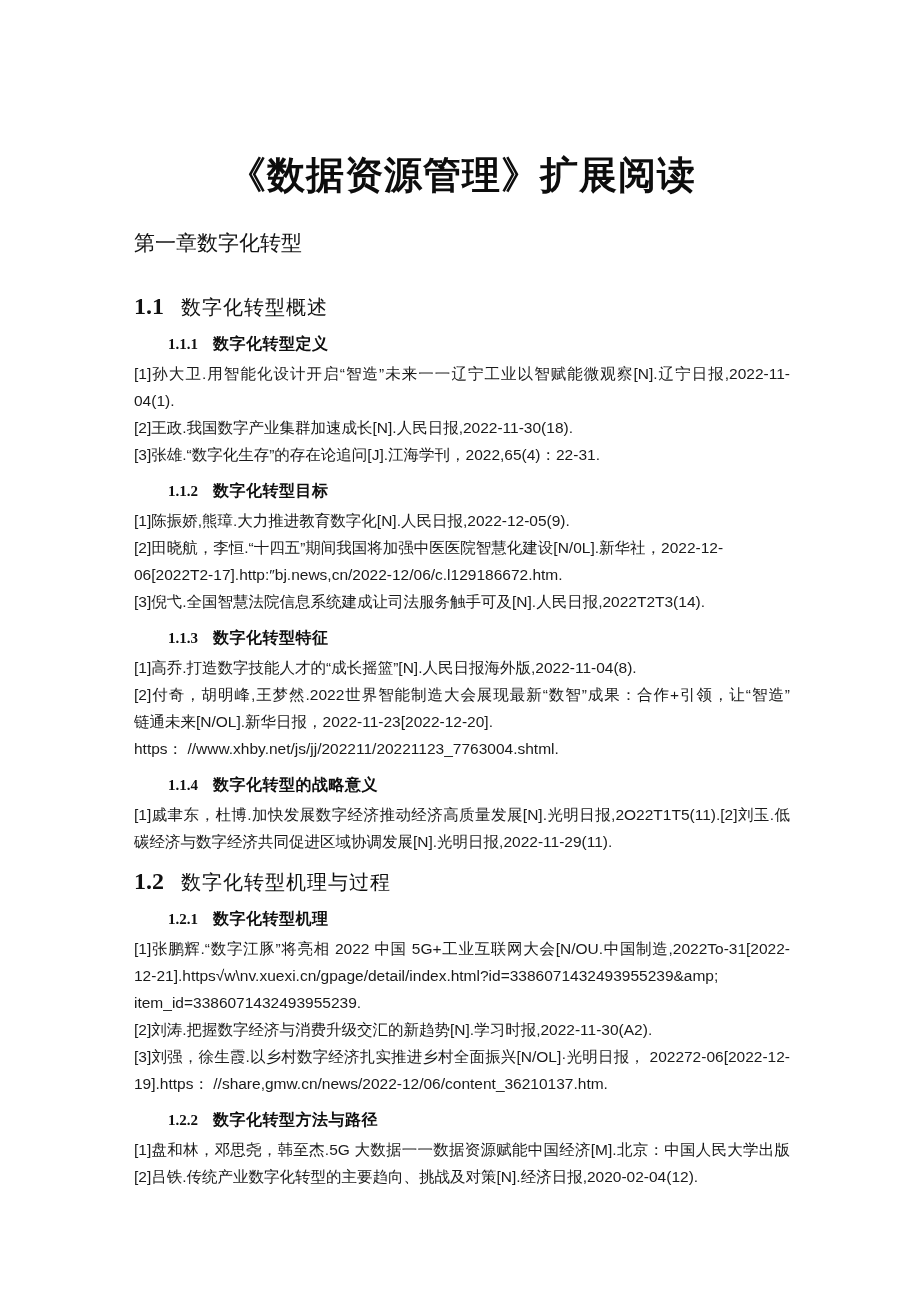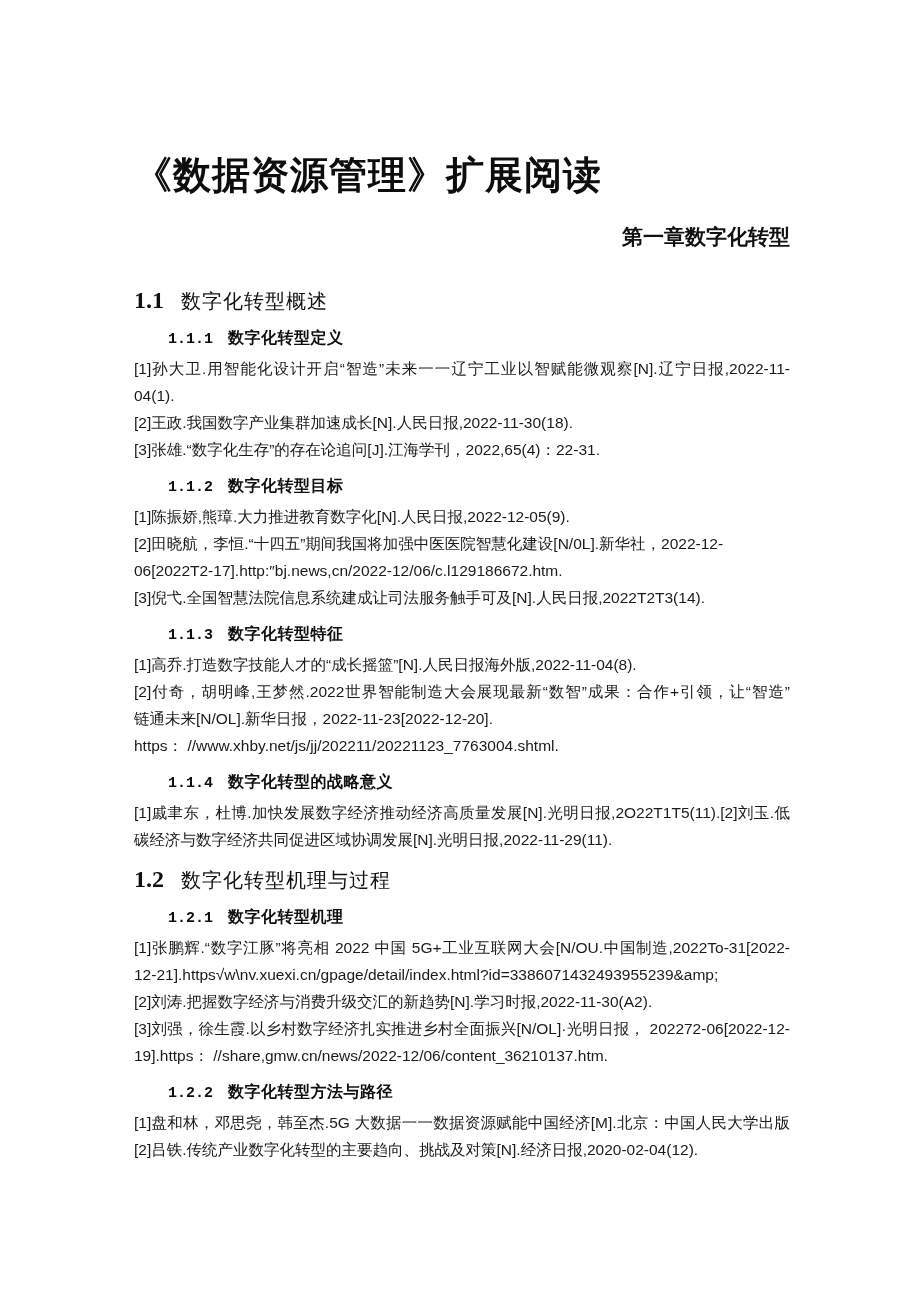--- a/index.html
+++ b/index.html
@@ -17,30 +17,30 @@
     font-family: "Liberation Sans", sans-serif;
   }
   .content {
     padding: 0 130px 0 134px;
   }
   .doc-title {
     padding-top: 152px;
     font-size: 38px;
     line-height: 46px;
     font-weight: 700;
-    text-align: left;
+    text-align: center;
     letter-spacing: 1px;
     color: #0d0d0d;
   }
   .doc-chapter {
-    margin-top: 24px;
+    margin-top: 30px;
     font-size: 21px;
     line-height: 30px;
-    font-weight: 700;
-    text-align: right;
+    font-weight: 400;
+    text-align: left;
     color: #111111;
   }
   .h2 {
     margin-top: 34px;
     font-size: 20px;
     line-height: 28px;
     font-family: "Liberation Serif", serif;
     color: #101010;
   }
   .ref-line + .h2 {
@@ -55,21 +55,21 @@
     font-weight: 500;
     letter-spacing: 1px;
   }
   .h3 {
     margin: 12px 0 4px 34px;
     font-size: 16px;
     line-height: 22px;
     color: #0f0f0f;
   }
   .h3-num {
-    font-family: Liberation Mono, monospace;
+    font-family: Liberation Serif, serif;
     font-weight: 700;
     font-size: 15px;
     margin-right: 15px;
   }
   .h3-title {
     font-weight: 700;
     letter-spacing: 0.5px;
     font-family: Liberation Mono, monospace;
   }
   .ref-line {
@@ -110,20 +110,21 @@
         <div class="ref-line just">[2]付奇，胡明峰,王梦然.2022世界智能制造大会展现最新“数智”成果：合作+引领，让“智造”</div>
         <div class="ref-line split"><span>链通未来[N/OL].新华日报，2022-11-23</span><span>[2022-12-20].</span></div>
         <div class="ref-line">https： //www.xhby.net/js/jj/202211/20221123_7763004.shtml.</div>
         <div class="h3"><span class="h3-num">1.1.4</span><span class="h3-title">数字化转型的战略意义</span></div>
         <div class="ref-line just">[1]戚聿东，杜博.加快发展数字经济推动经济高质量发展[N].光明日报,2O22T1T5(11).[2]刘玉.低</div>
         <div class="ref-line">碳经济与数字经济共同促进区域协调发展[N].光明日报,2022-11-29(11).</div>
         <div class="h2"><span class="h2-num">1.2</span><span class="h2-title">数字化转型机理与过程</span></div>
         <div class="h3"><span class="h3-num">1.2.1</span><span class="h3-title">数字化转型机理</span></div>
         <div class="ref-line just">[1]张鹏辉.“数字江豚”将亮相 2022 中国 5G+工业互联网大会[N/OU.中国制造,2022To-31[2022-</div>
         <div class="ref-line split"><span>12-21].https√w\nv.xuexi.cn/gpage/detail/index.html?id=3386071432493955239&amp;amp</span><span>;</span></div>
+        <div class="ref-line">item_id=3386071432493955239.</div>
         <div class="ref-line">[2]刘涛.把握数字经济与消费升级交汇的新趋势[N].学习时报,2022-11-30(A2).</div>
         <div class="ref-line just">[3]刘强，徐生霞.以乡村数字经济扎实推进乡村全面振兴[N/OL]·光明日报， 202272-06[2022-12-</div>
         <div class="ref-line">19].https： //share,gmw.cn/news/2022-12/06/content_36210137.htm.</div>
         <div class="h3"><span class="h3-num">1.2.2</span><span class="h3-title">数字化转型方法与路径</span></div>
         <div class="ref-line just">[1]盘和林，邓思尧，韩至杰.5G 大数据一一数据资源赋能中国经济[M].北京：中国人民大学出版</div>
         <div class="ref-line">[2]吕铁.传统产业数字化转型的主要趋向、挑战及对策[N].经济日报,2020-02-04(12).</div>
       </div>
   </div>
 </div>
 

